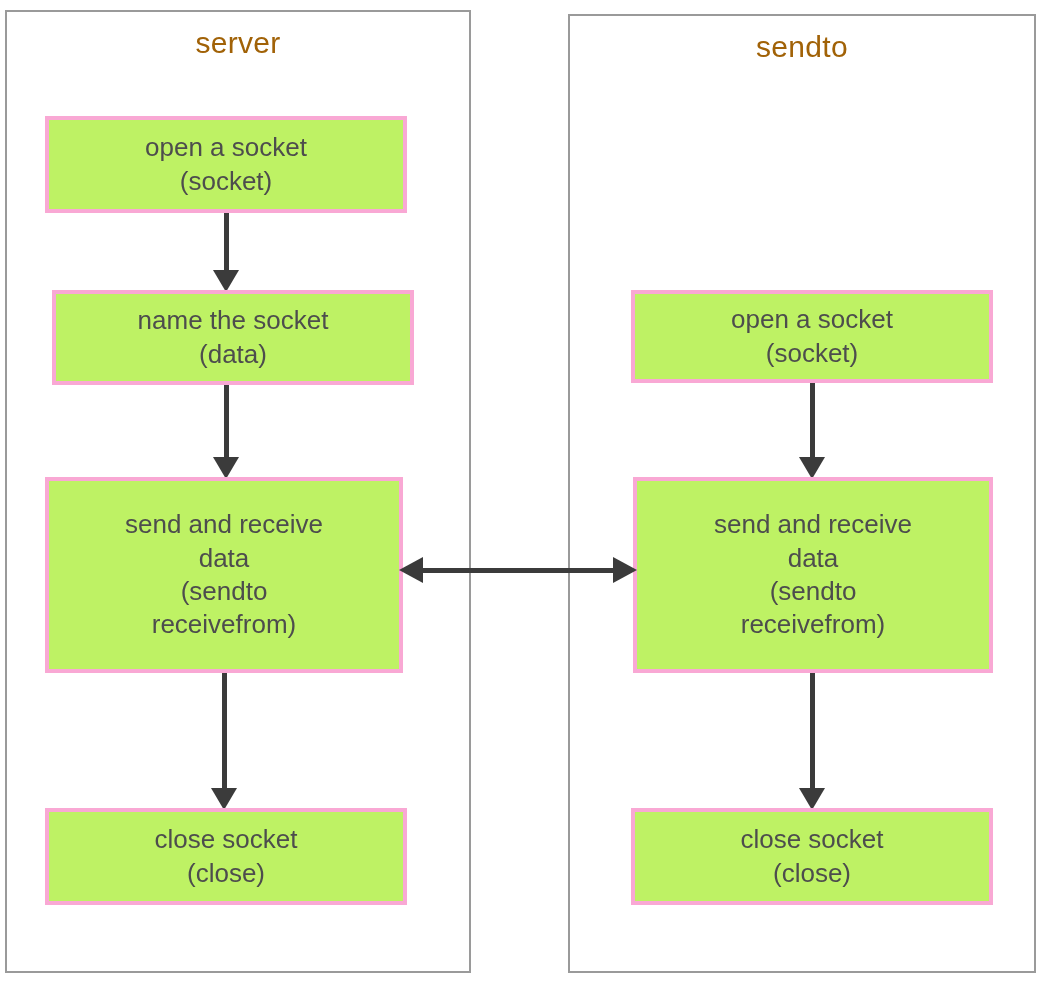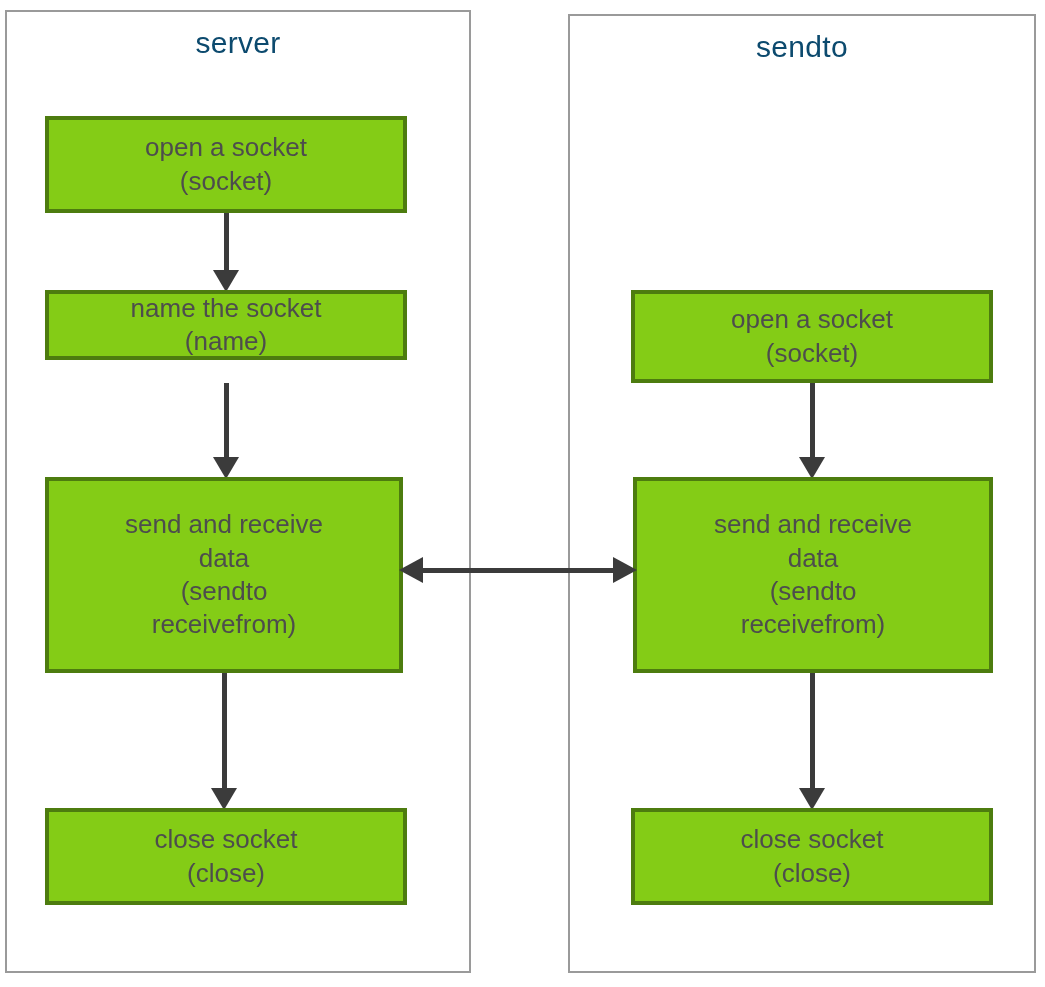--- a/index.html
+++ b/index.html
@@ -23,40 +23,40 @@
     background: transparent;
     box-sizing: border-box;
   }
   .container-title {
     position: absolute;
     top: 14px;
     left: 0;
     right: 0;
     text-align: center;
     font-size: 30px;
-    color: #0c4a6e;
+    color: #a16207;
     letter-spacing: 0.3px;
     line-height: 1.1;
   }
   #server-container {
     left: 5px;
     top: 10px;
     width: 466px;
     height: 963px;
   }
   #client-container {
     left: 568px;
     top: 14px;
     width: 468px;
     height: 959px;
   }
   .node-box {
     position: absolute;
-    border: 4px solid #4d7c0f;
-    background: #84cc16;
+    border: 4px solid #f9a8d4;
+    background: #bef264;
     box-sizing: border-box;
     display: flex;
     flex-direction: column;
     align-items: center;
     justify-content: center;
     z-index: 3;
   }
   .node-line {
     font-size: 26px;
     color: #4d4d4d;
@@ -136,23 +136,23 @@
 
   <div class="container-box" id="client-container">
     <div class="container-title">sendto</div>
   </div>
 
   <div class="node-box" style="left:45px; top:116px; width:362px; height:97px;">
     <div class="node-line">open a socket</div>
     <div class="node-line">(socket)</div>
   </div>
 
-  <div class="node-box" style="left:45px; top:290px; width:362px; height:70px;">
+  <div class="node-box" style="left:52px; top:290px; width:362px; height:95px;">
     <div class="node-line">name the socket</div>
-    <div class="node-line">(name)</div>
+    <div class="node-line">(data)</div>
   </div>
 
   <div class="node-box" style="left:45px; top:477px; width:358px; height:196px;">
     <div class="node-line">send and receive</div>
     <div class="node-line">data</div>
     <div class="node-line">(sendto</div>
     <div class="node-line">receivefrom)</div>
   </div>
 
   <div class="node-box" style="left:45px; top:808px; width:362px; height:97px;">

